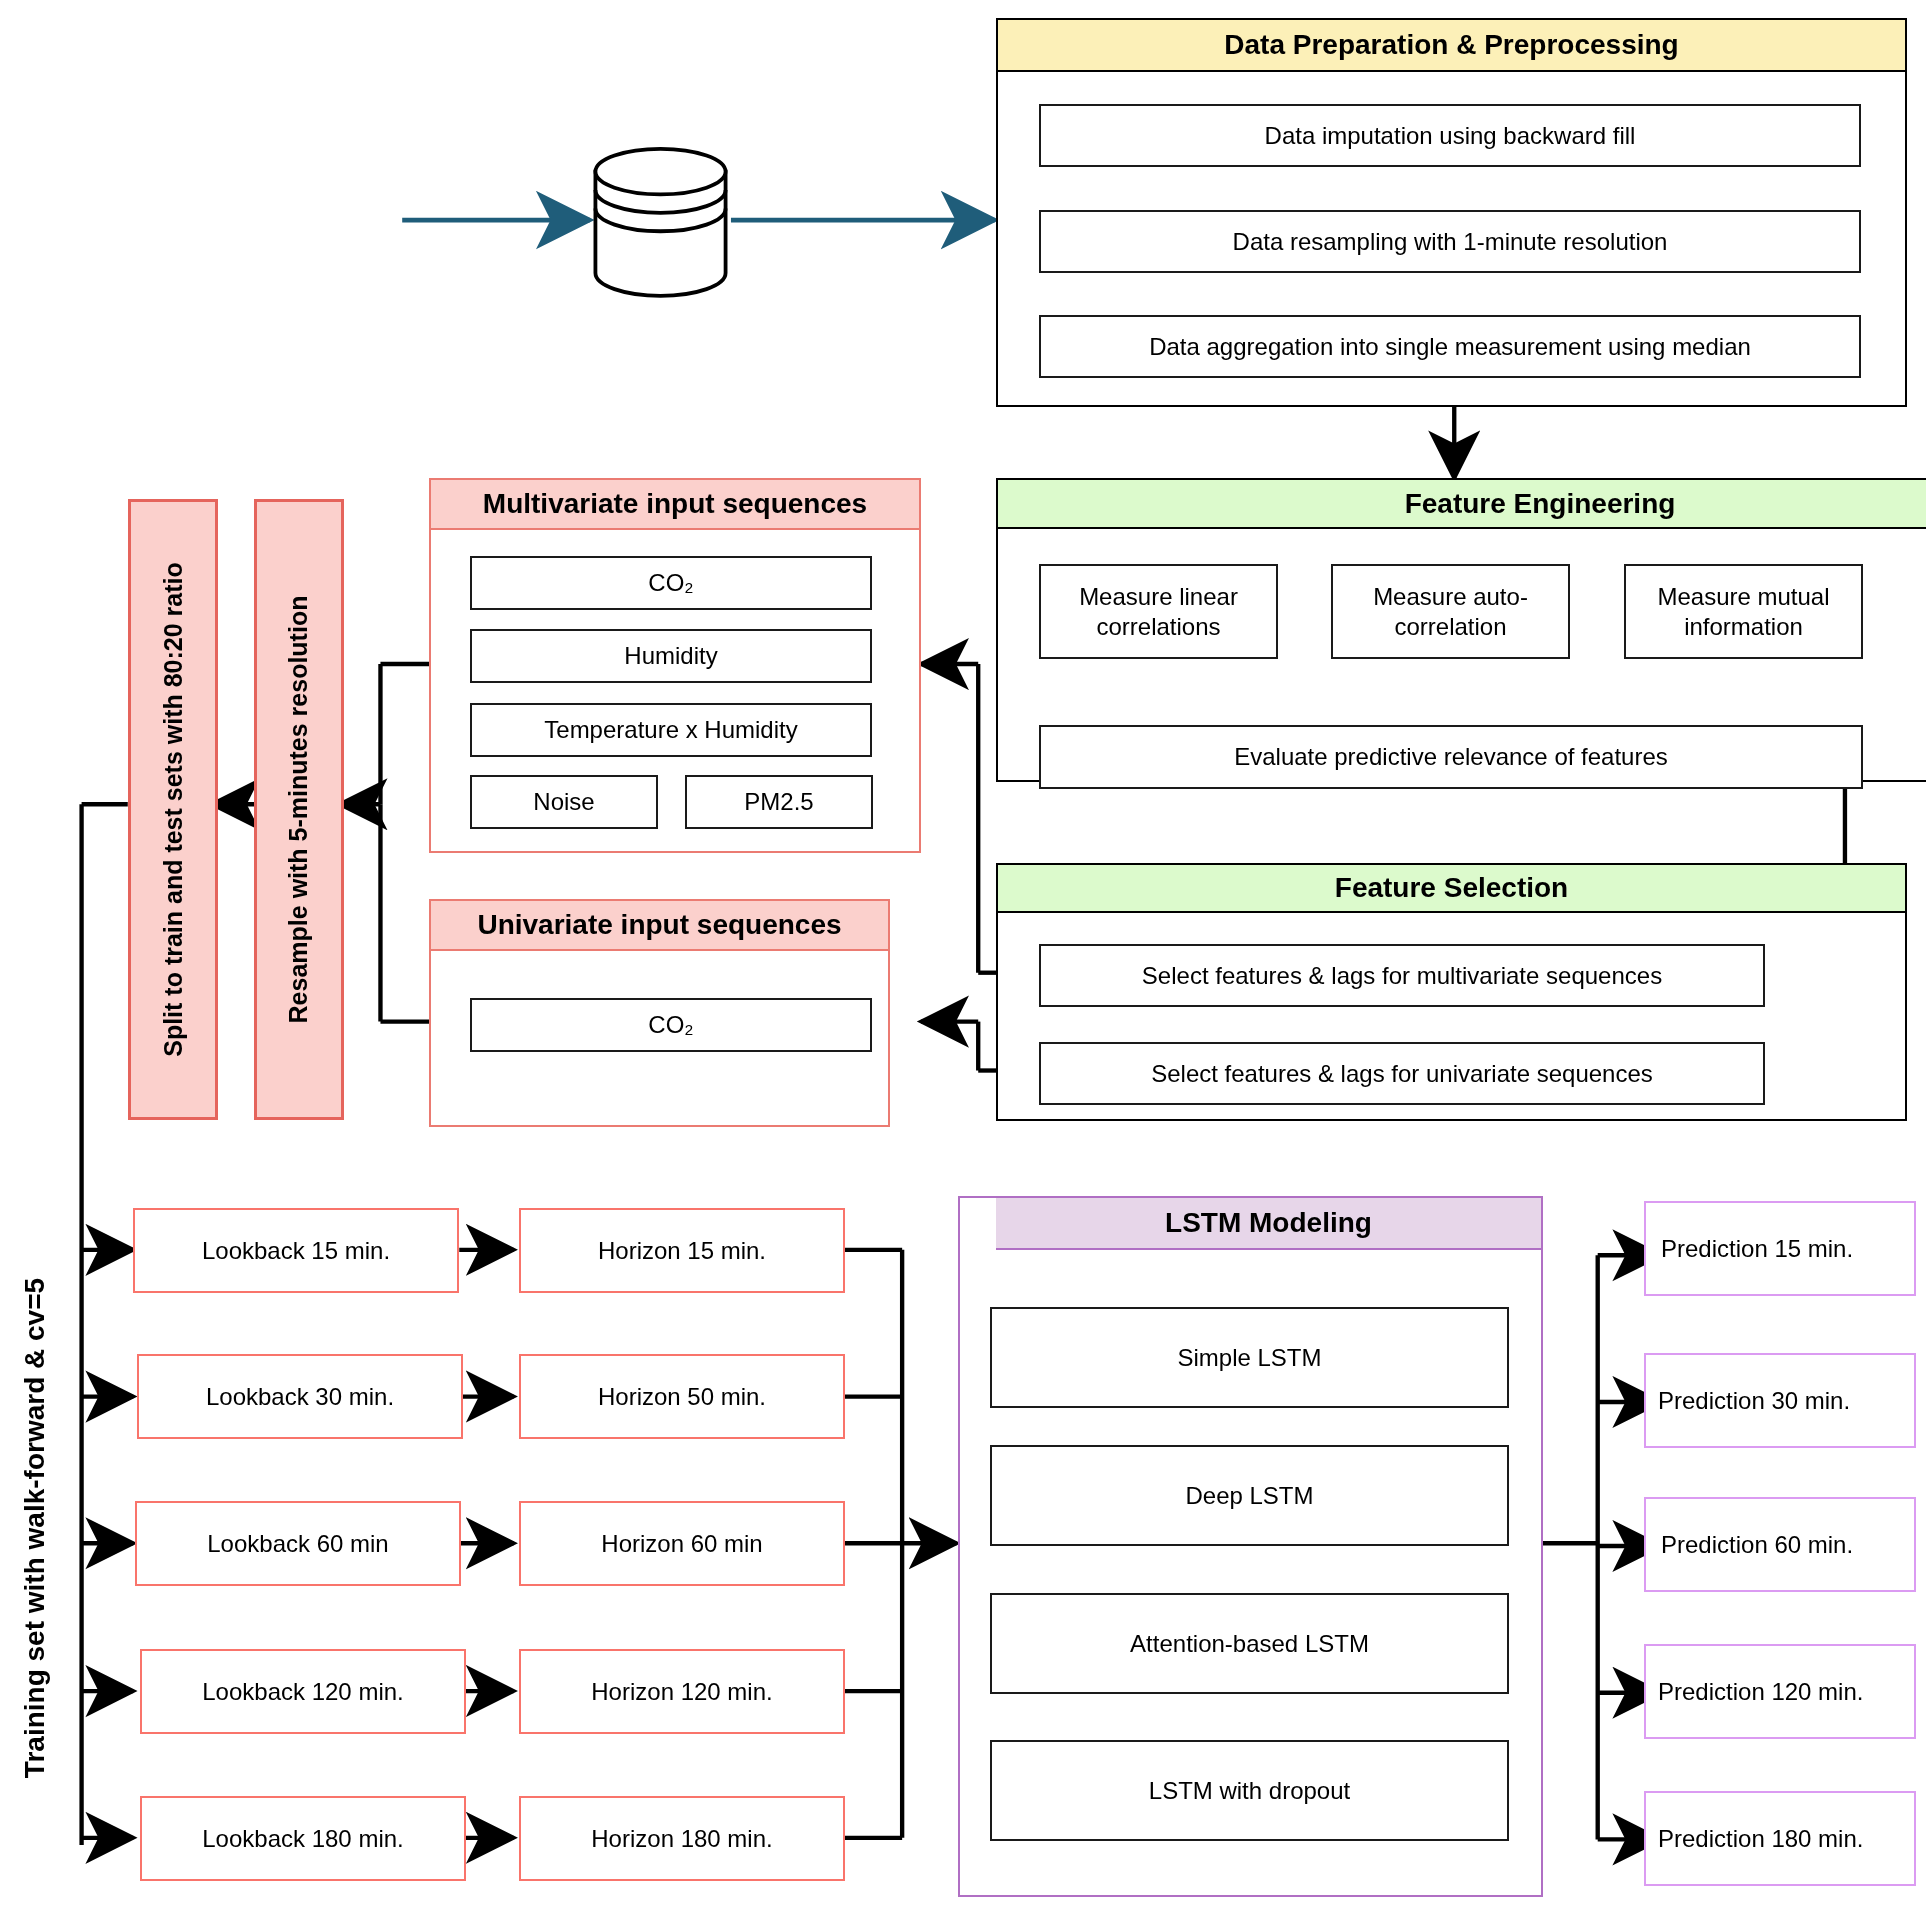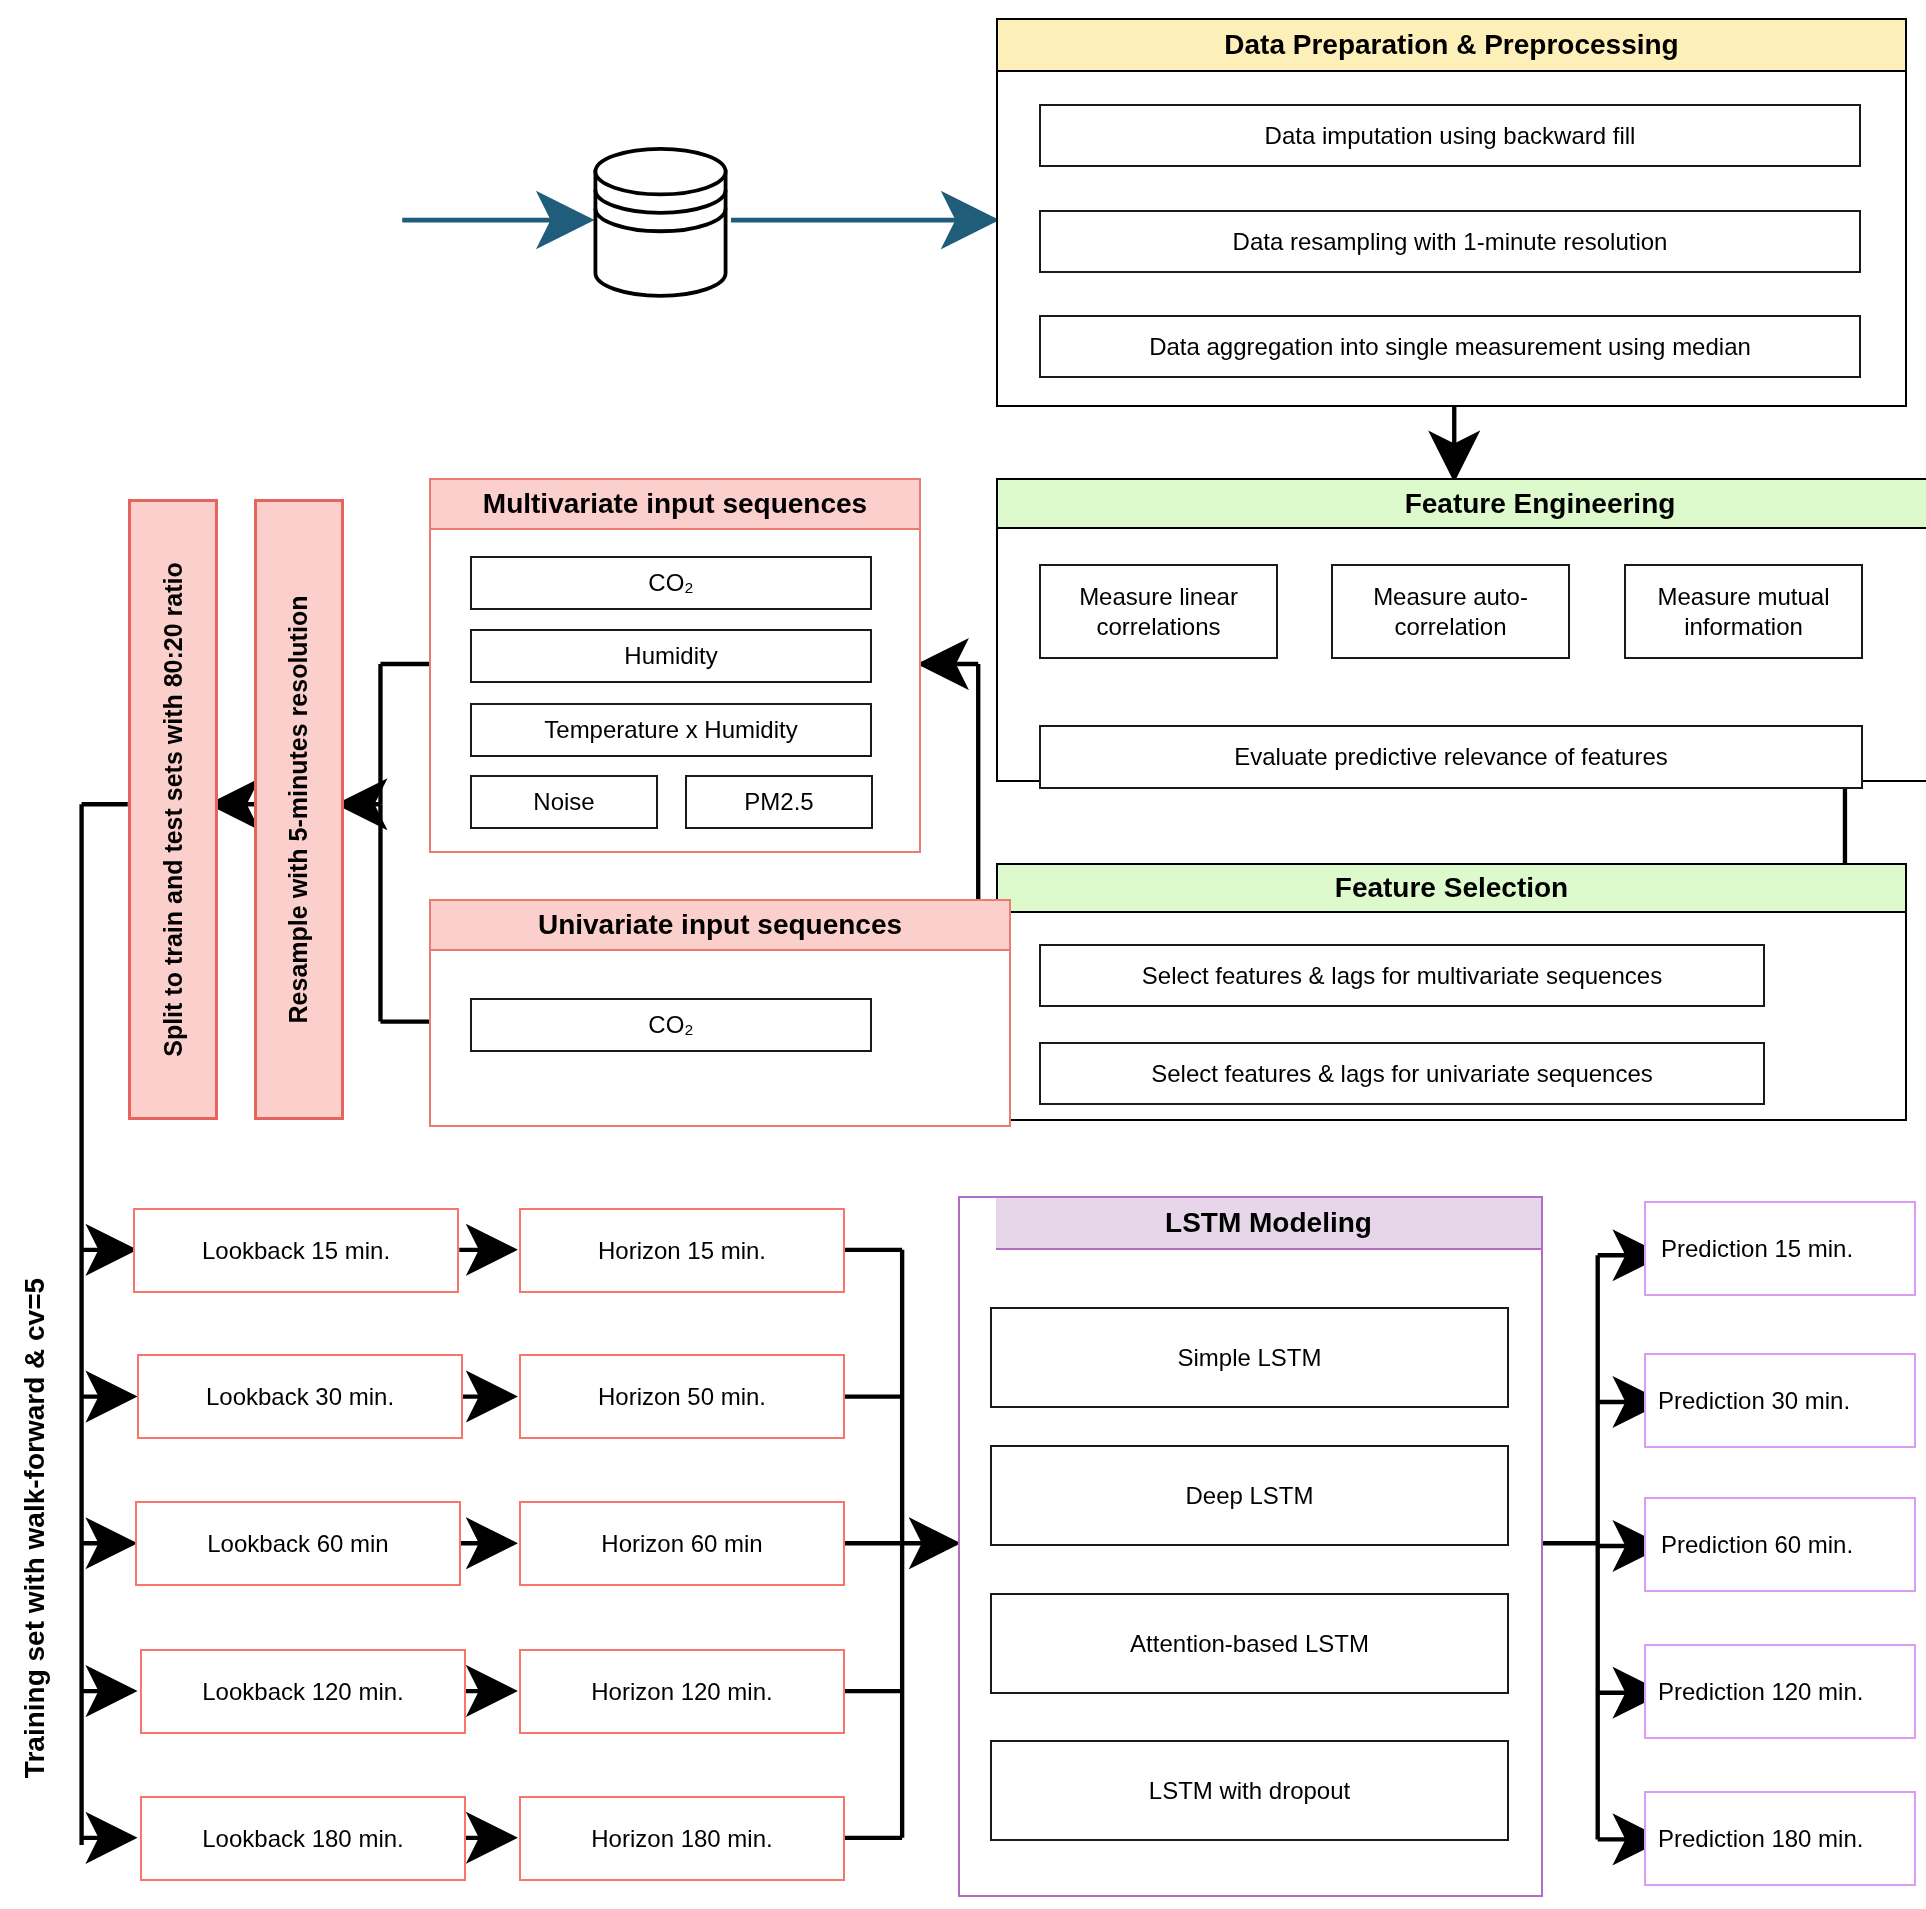--- a/index.html
+++ b/index.html
@@ -211,21 +211,21 @@
       <span class="lbl">Temperature x Humidity</span>
     </div>
     <div class="box b-thin" style="left:39px;top:295px;width:188px;height:54px;">
       <span class="lbl">Noise</span>
     </div>
     <div class="box b-thin" style="left:254px;top:295px;width:188px;height:54px;">
       <span class="lbl">PM2.5</span>
     </div>
   </div>
 
-  <div class="grp grp-pink" style="left:429px;top:899px;width:582px;height:228px;">
+  <div class="grp grp-pink" style="left:429px;top:899px;width:461px;height:228px;">
     <div class="hdr hdr-pink" style="height:50px;">
       <span class="ttl-lg">Univariate input sequences</span>
     </div>
     <div class="box b-thin" style="left:39px;top:97px;width:402px;height:54px;">
       <span class="lbl">CO₂</span>
     </div>
   </div>
 
   <div class="pinkfill" style="position:absolute;left:128px;top:499px;width:84px;height:615px;display:flex;align-items:center;justify-content:center;">
     <span class="vtext">Split to train and test sets with 80:20 ratio</span>

